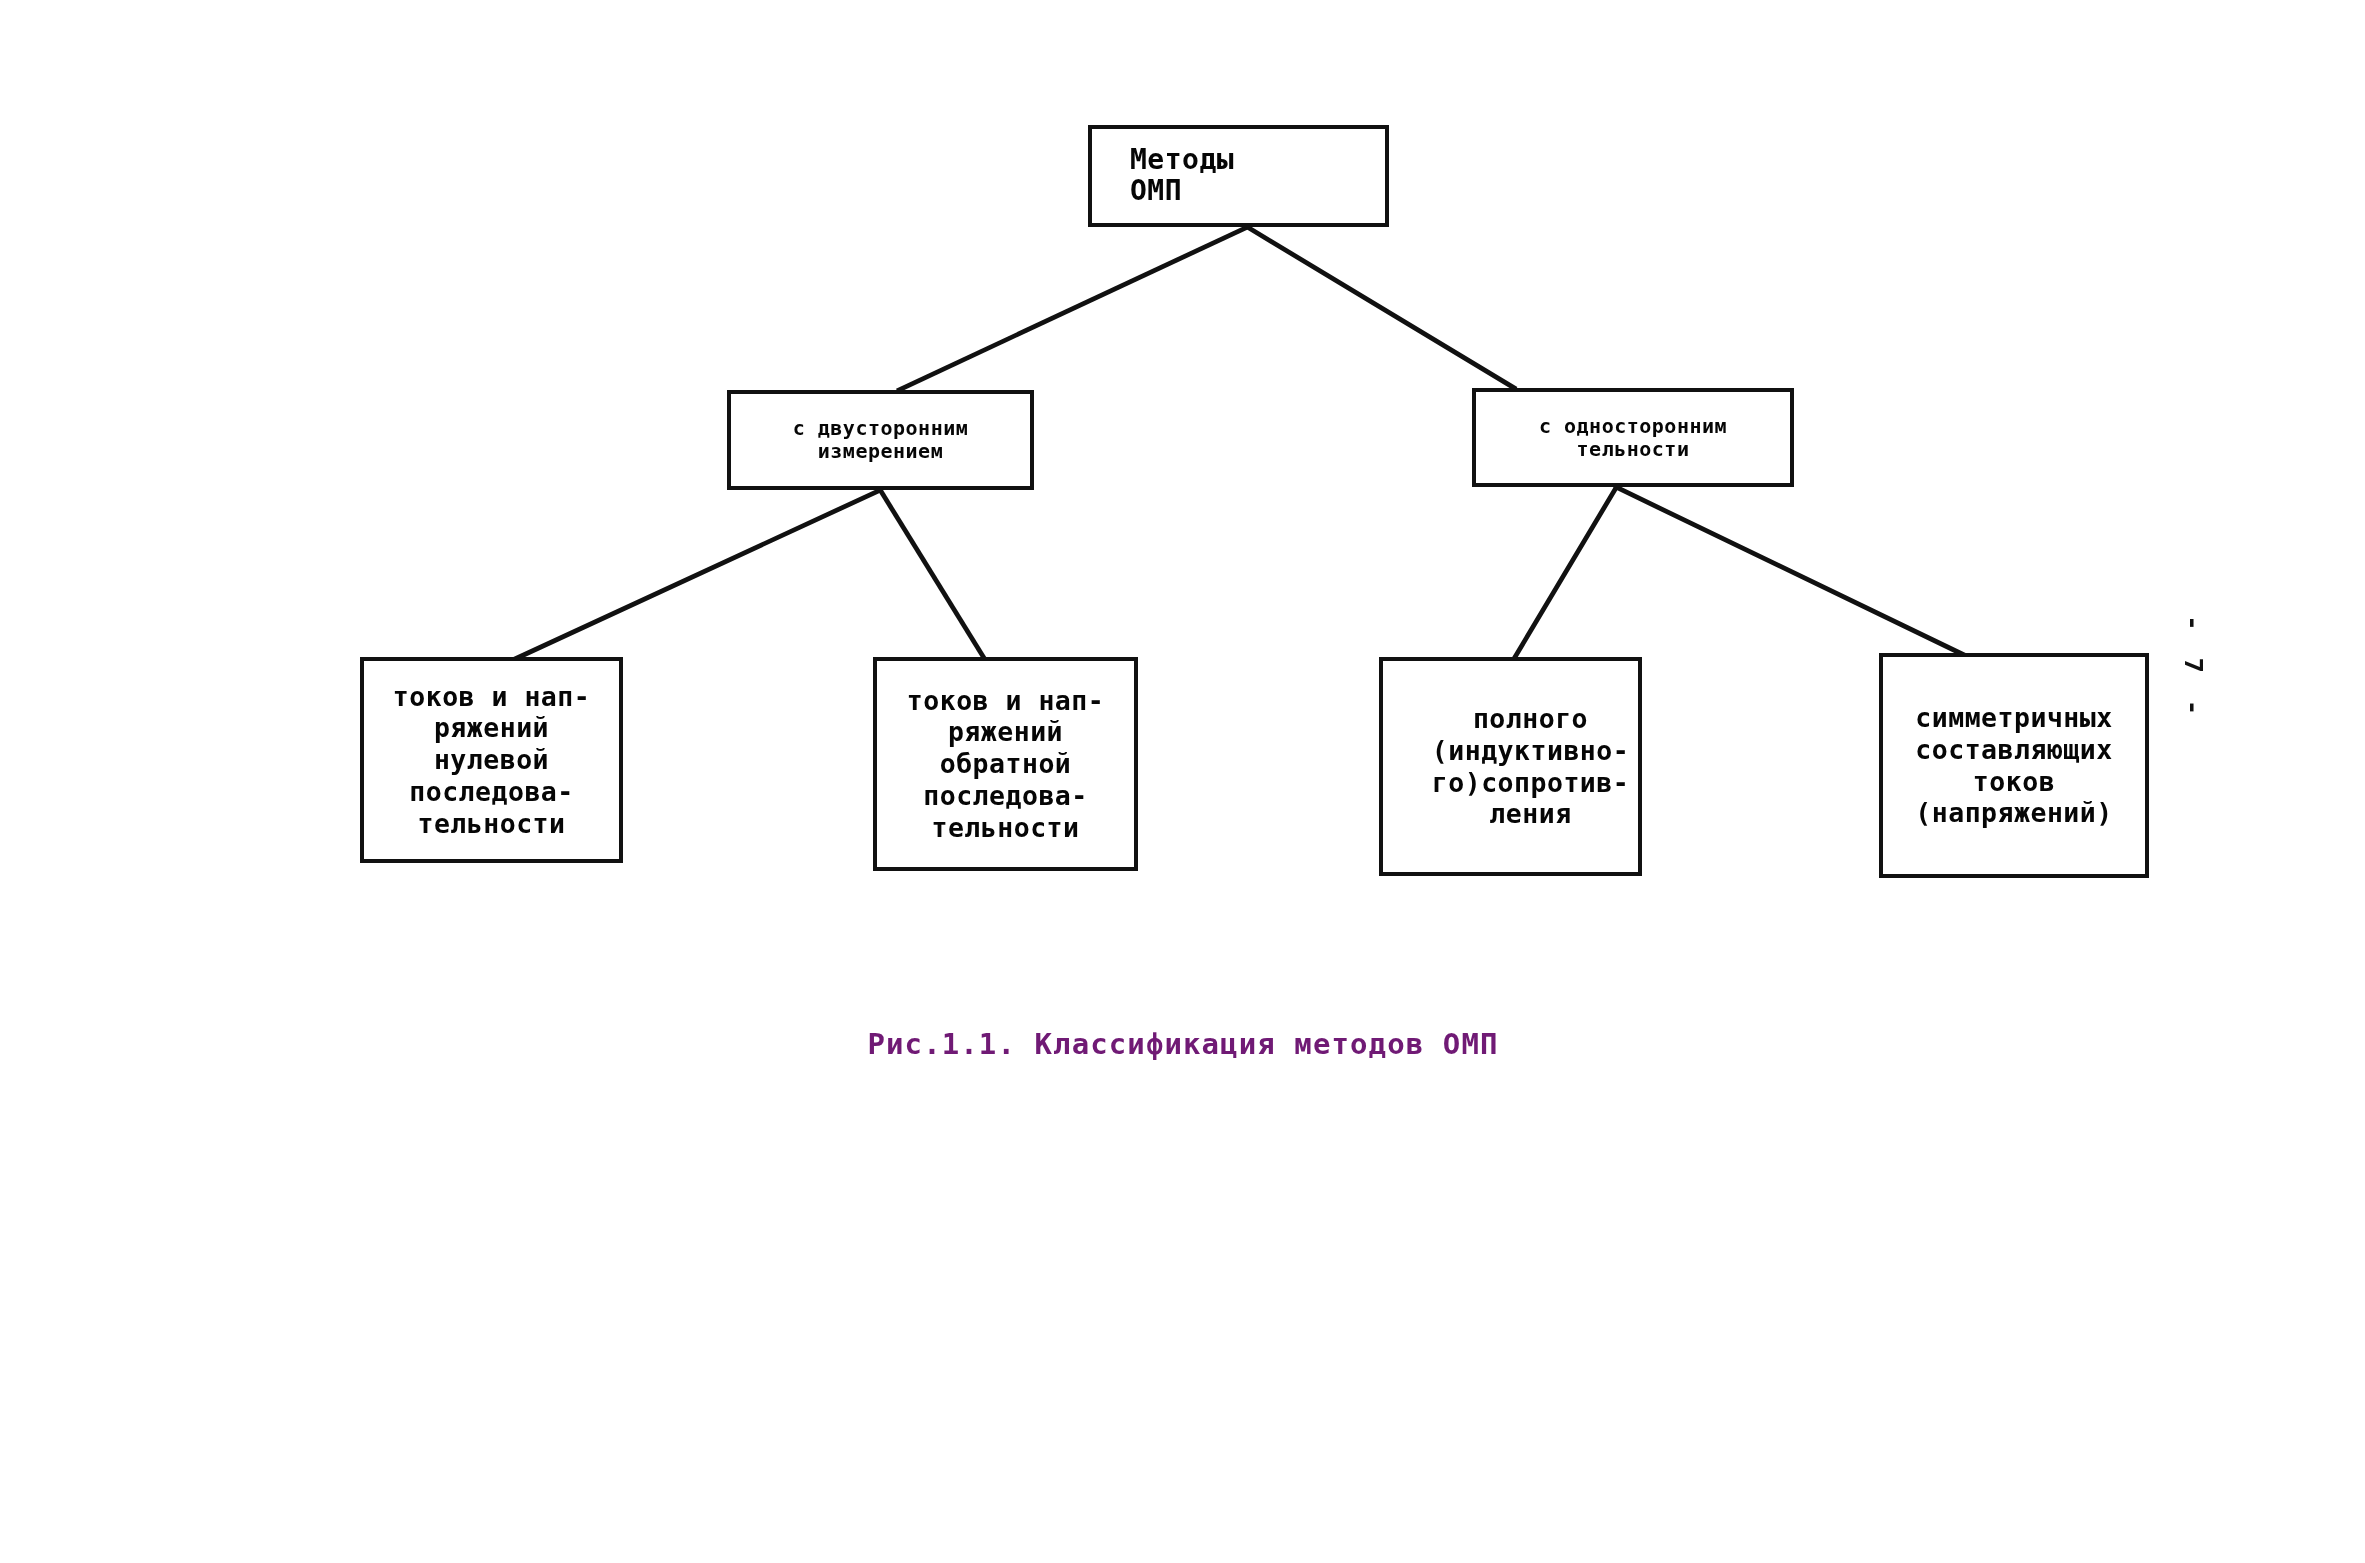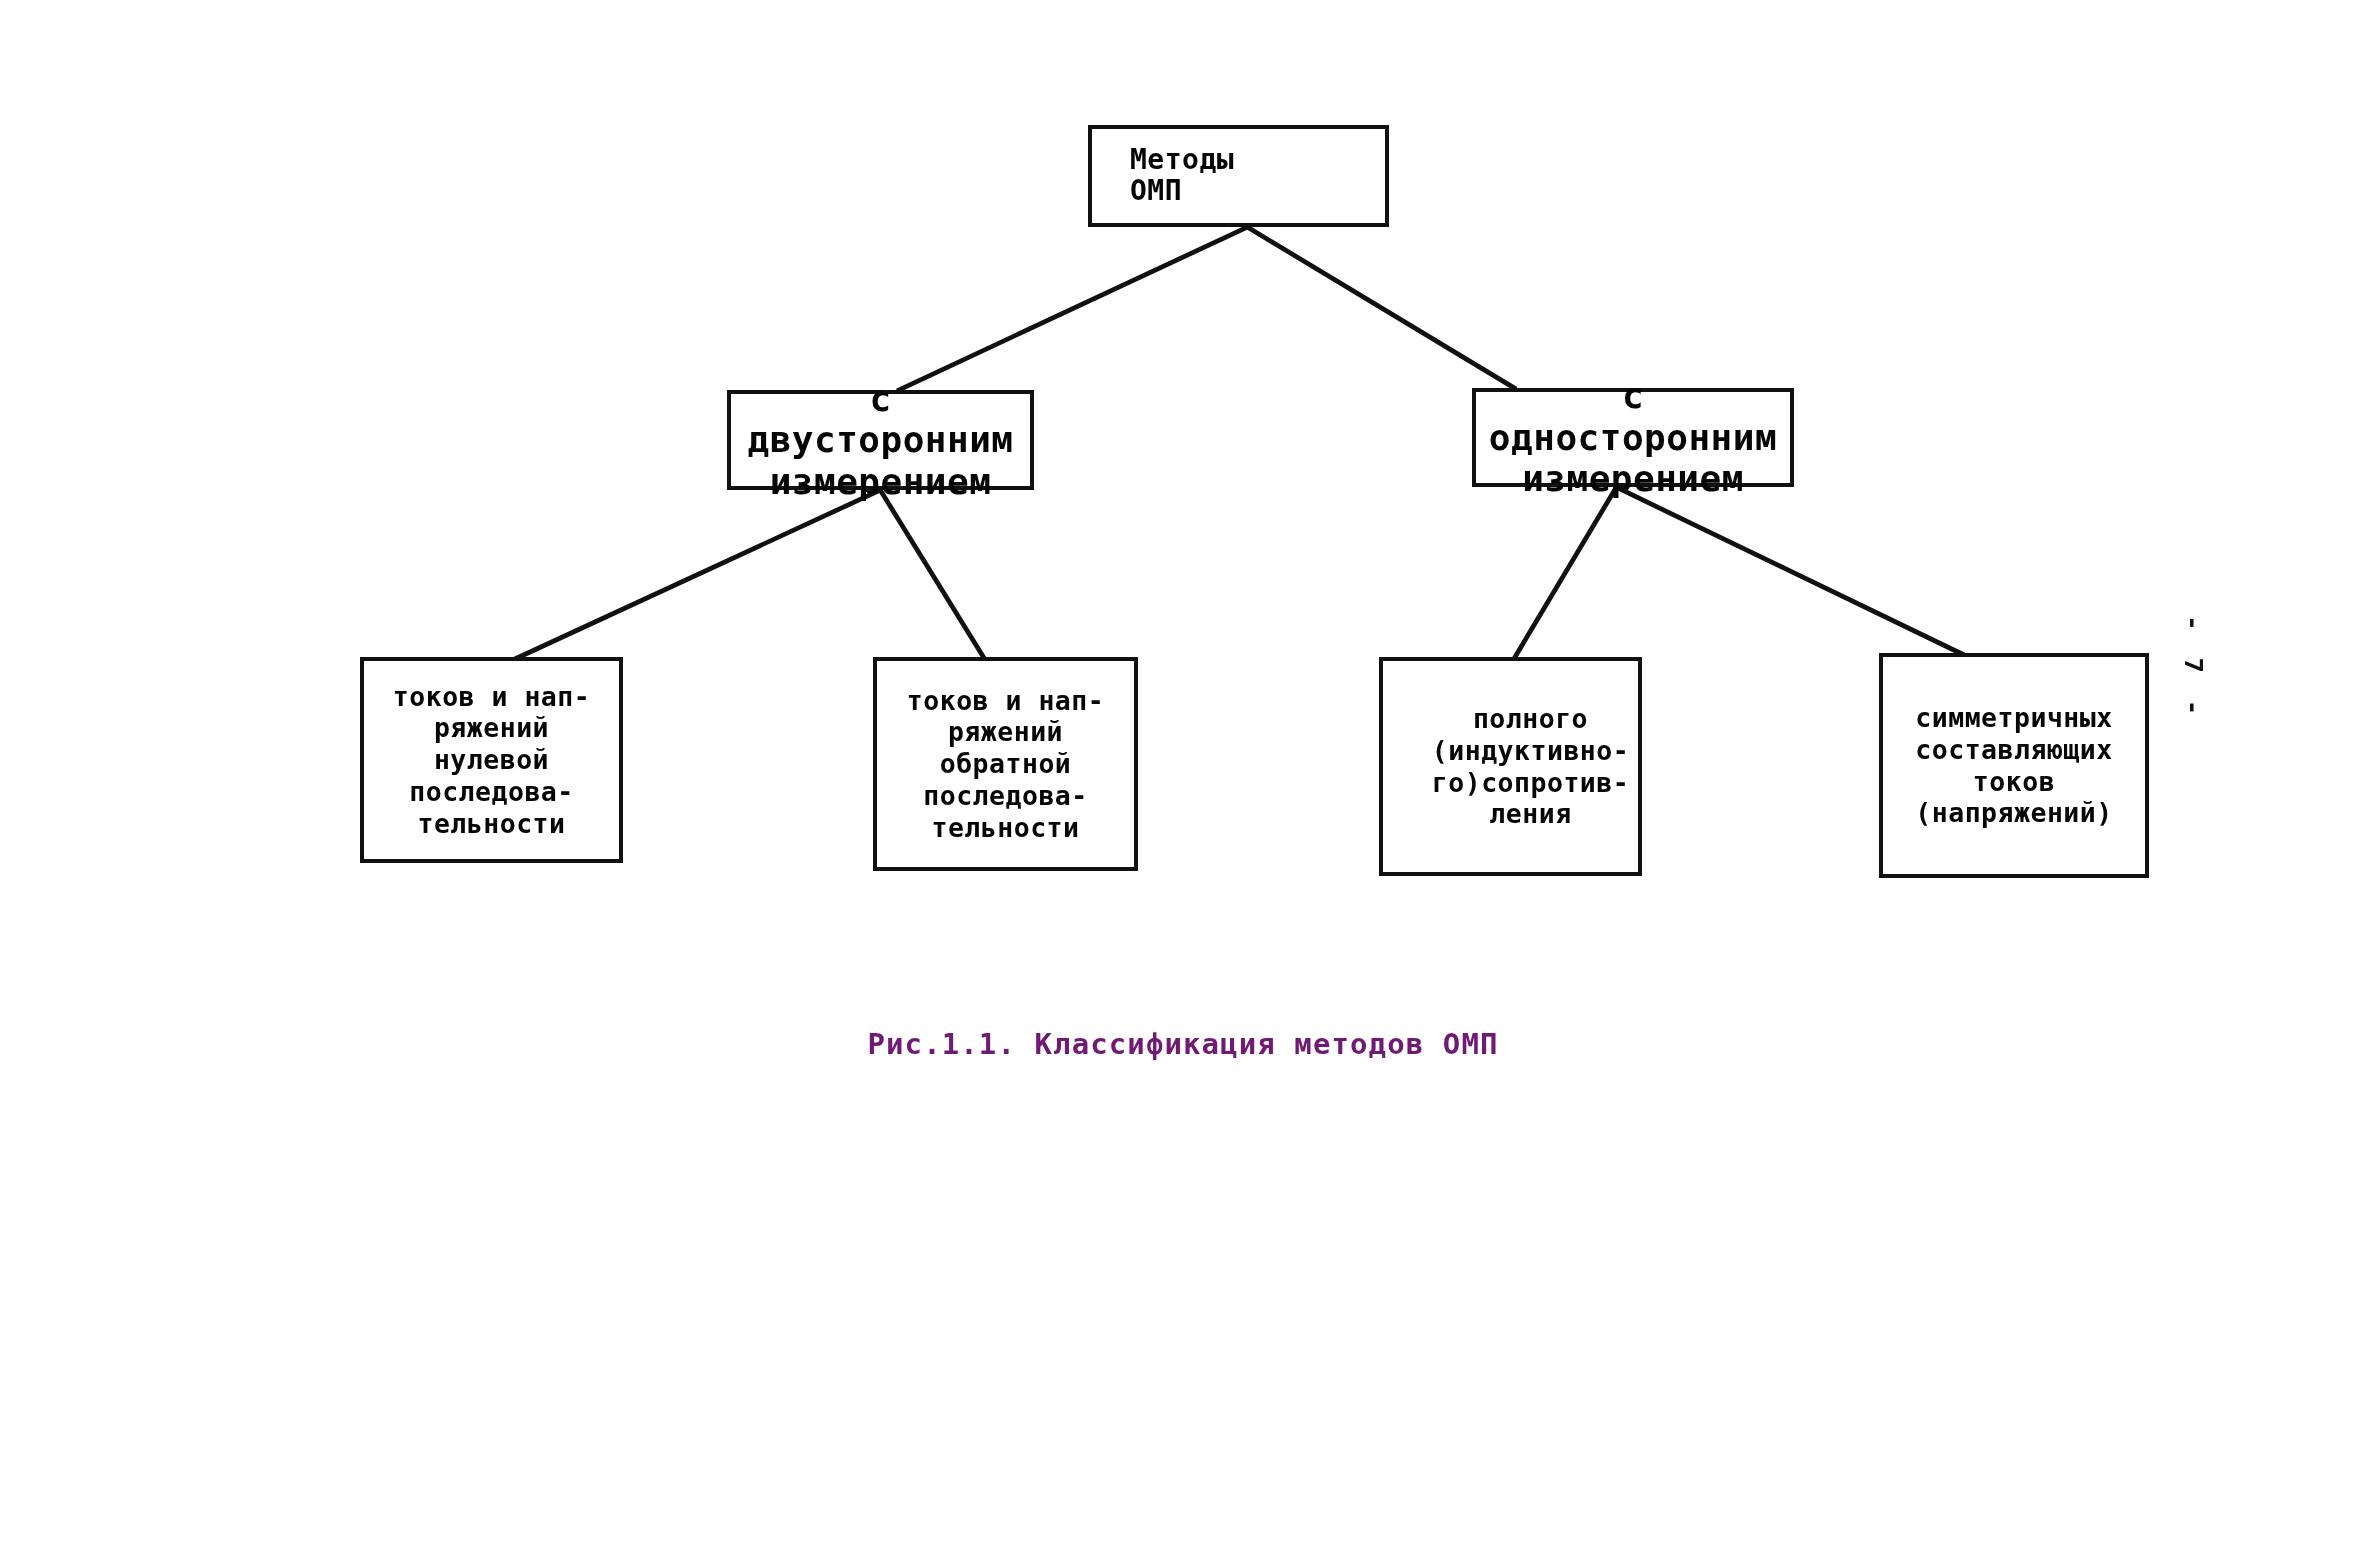--- a/index.html
+++ b/index.html
@@ -42,21 +42,21 @@
   .node.root {
     left: 1088px; top: 125px;
     width: 301px; height: 102px;
     font-size: 28px;
     text-align: left;
     justify-content: flex-start;
     padding-left: 38px;
     line-height: 1.1;
   }
   .node.lvl2 {
-    font-size: 36px;
+    font-size: 20px;
     line-height: 1.15;
   }
   .node.lvl2-left {
     left: 727px; top: 390px;
     width: 307px; height: 100px;
   }
   .node.lvl2-right {
     left: 1472px; top: 388px;
     width: 322px; height: 99px;
   }
@@ -124,21 +124,21 @@
     </g>
   </svg>
 
   <div class="node root">Методы
 ОМП</div>
 
   <div class="node lvl2 lvl2-left">с двусторонним
 измерением</div>
 
   <div class="node lvl2 lvl2-right">с односторонним
-измерением</div>
+тельности</div>
 
   <div class="node leaf leaf-1">токов и нап-
 ряжений
 нулевой
 последова-
 тельности</div>
 
   <div class="node leaf leaf-2">токов и нап-
 ряжений
 обратной

